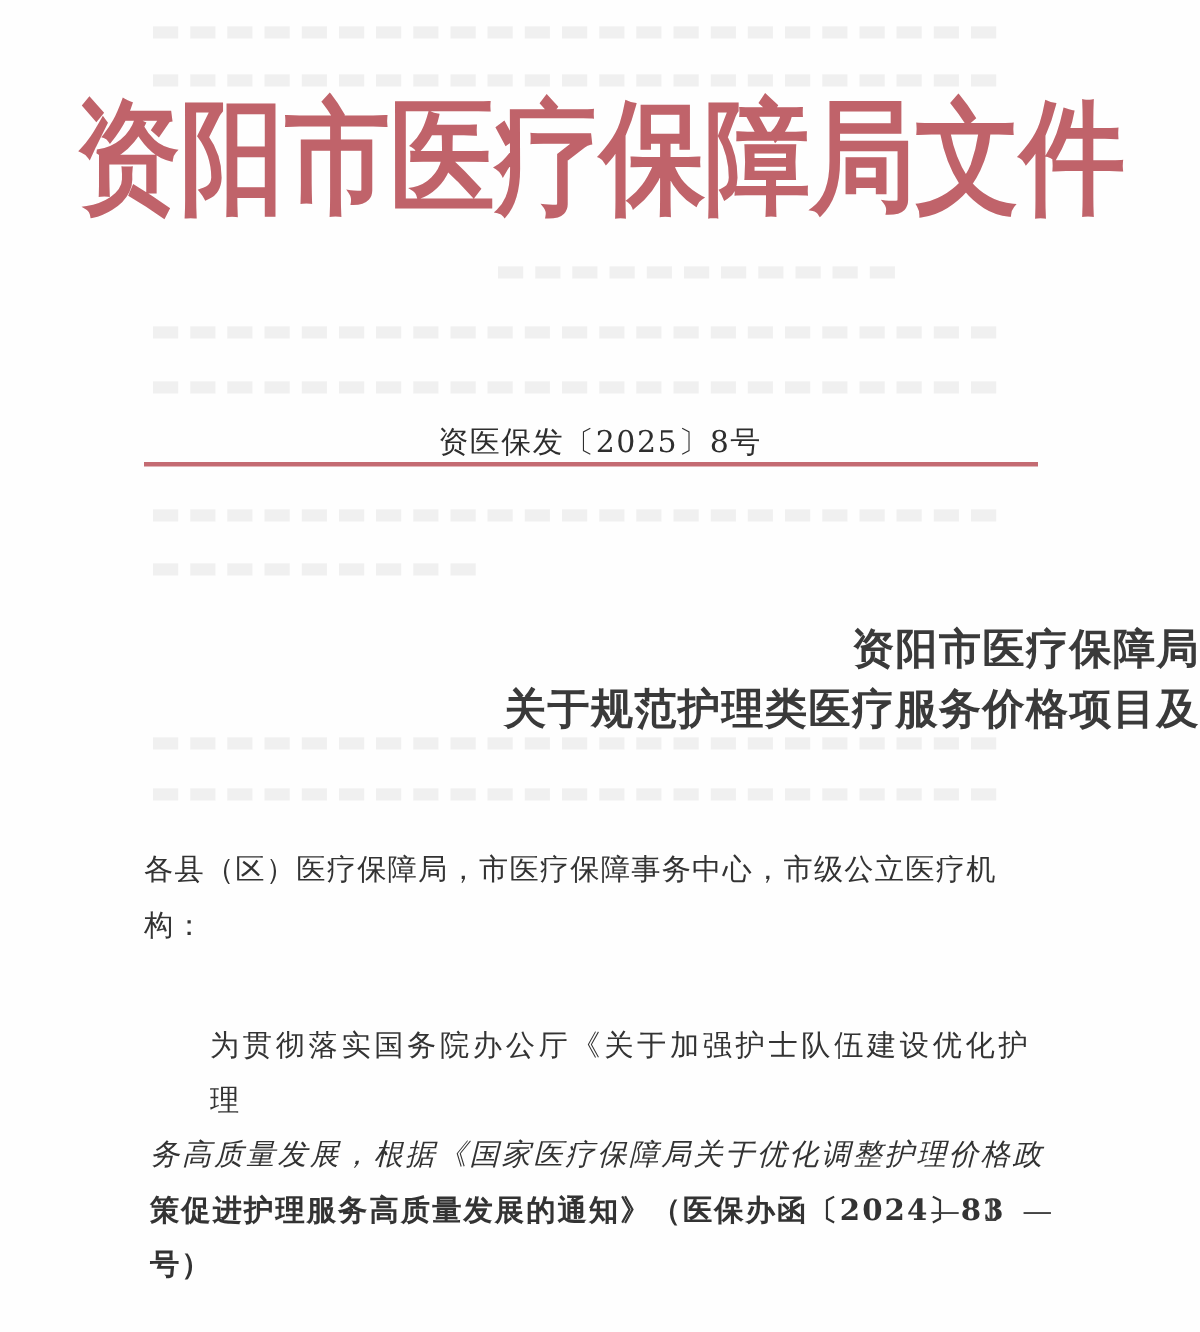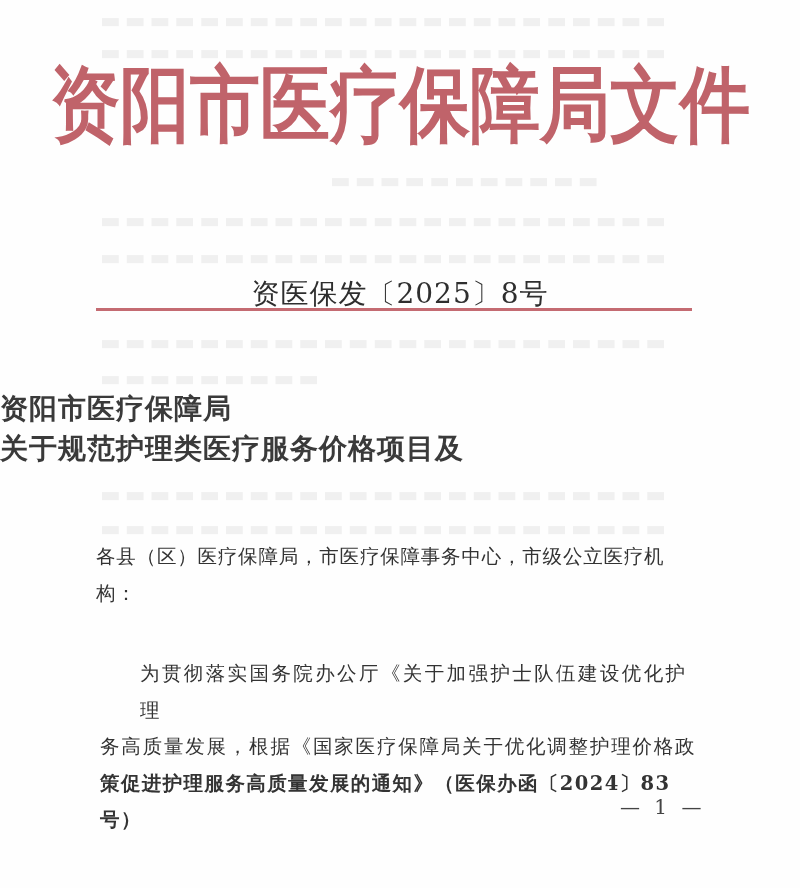--- a/index.html
+++ b/index.html
@@ -46,50 +46,50 @@
       color: #c0636a;
       transform: scaleY(1.18);
       transform-origin: center top;
     }
     .doc-number {
       position: absolute;
       left: 0;
       width: 800px;
       top: 281px;
       text-align: center;
-      font-size: 28px;
+      font-size: 20px;
       line-height: 26px;
       color: #2e2e2e;
       letter-spacing: 1px;
     }
     .red-rule {
       position: absolute;
       left: 96px;
       width: 596px;
       top: 308px;
       height: 3px;
       background: #c46b72;
     }
     .title {
       position: absolute;
       left: 0;
       width: 800px;
-      top: 389px;
-      text-align: left;
+      top: 413px;
+      text-align: right;
       font-weight: bold;
       font-size: 28px;
       line-height: 40px;
       color: #3a3a3a;
     }
     .title div { letter-spacing: 1px; }
     .body-text {
       position: absolute;
       left: 100px;
       width: 600px;
-      top: 539px;
+      top: 562px;
       font-size: 19.5px;
       line-height: 36.5px;
       color: #333333;
       letter-spacing: 2.2px;
     }
     .body-text p {
       margin: 0;
     }
     .salutation {
       margin-left: -4px !important;
@@ -126,18 +126,18 @@
   <div class="red-rule"></div>
 
   <div class="title">
     <div>资阳市医疗保障局</div>
     <div>关于规范护理类医疗服务价格项目及</div>
   </div>
 
   <div class="body-text">
     <p class="salutation">各县（区）医疗保障局，市医疗保障事务中心，市级公立医疗机构：</p>
     <p style="padding-left:40px; letter-spacing:2.4px;margin-top:44px;">为贯彻落实国务院办公厅《关于加强护士队伍建设优化护理</p>
-    <p style="letter-spacing:1.8px;">务高质量发展，根据《国家医疗保障局关于优化调整护理价格政</p>
+    <p style="letter-spacing:1.8px;font-style:italic;">务高质量发展，根据《国家医疗保障局关于优化调整护理价格政</p>
     <p style="letter-spacing:1.4px;font-weight:bold;">策促进护理服务高质量发展的通知》（医保办函〔2024〕83号）</p>
   </div>
 
   <div class="page-number">— 1 —</div>
 </div>
 
 </body></html>

